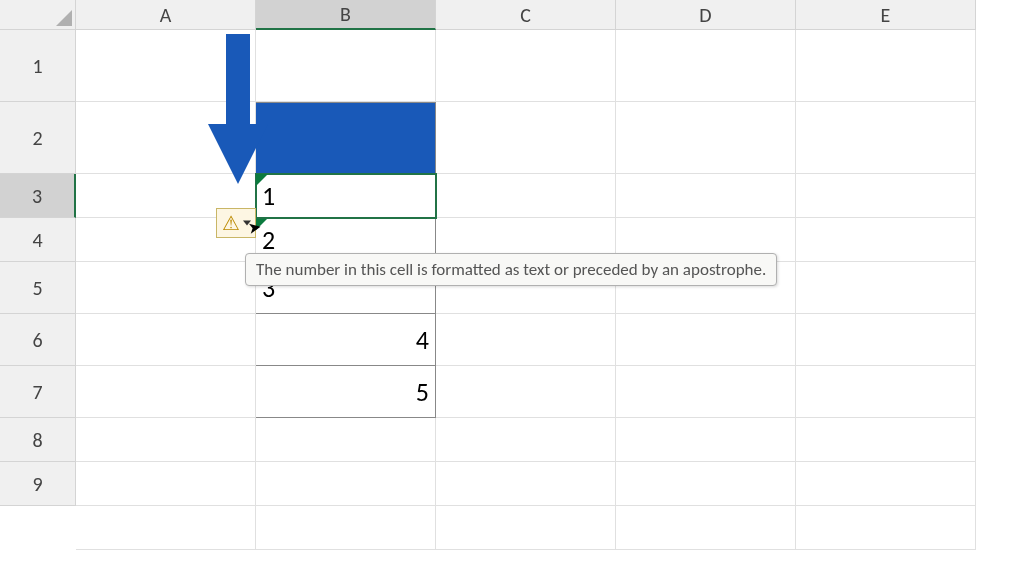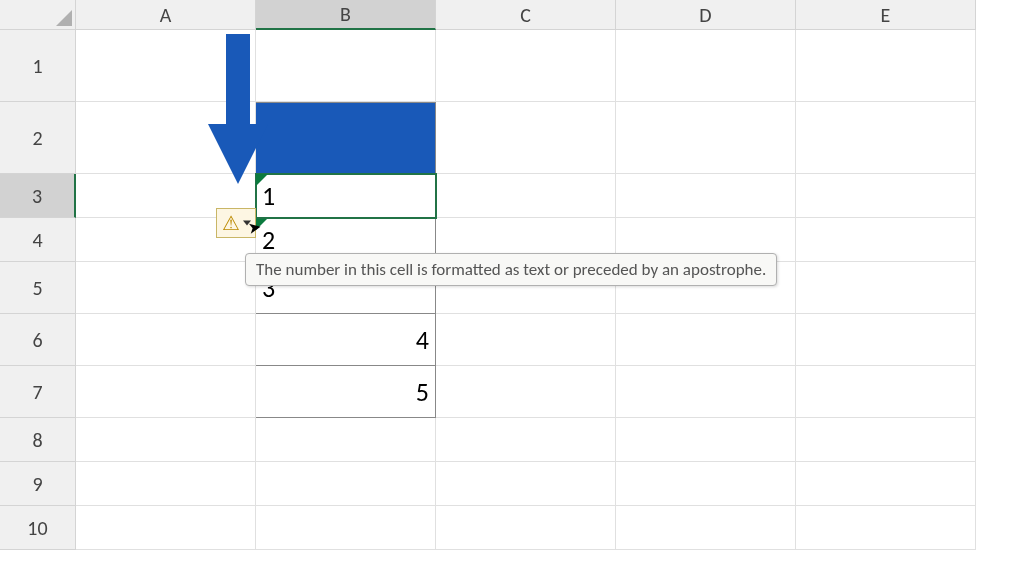--- a/index.html
+++ b/index.html
@@ -223,21 +223,20 @@
   <div class="row-headers">
     <div class="row-header h-tall">1</div>
     <div class="row-header h-tall">2</div>
     <div class="row-header h-short selected">3</div>
     <div class="row-header h-short">4</div>
     <div class="row-header h-med">5</div>
     <div class="row-header h-med">6</div>
     <div class="row-header h-med">7</div>
     <div class="row-header h-short">8</div>
     <div class="row-header h-short">9</div>
-    <div class="row-header h-short">10</div>
   </div>
 
   <div class="cells">
 
     <div class="row">
       <div class="cell h-tall"></div>
       <div class="cell h-tall"></div>
       <div class="cell h-tall"></div>
       <div class="cell h-tall"></div>
       <div class="cell h-tall"></div>

